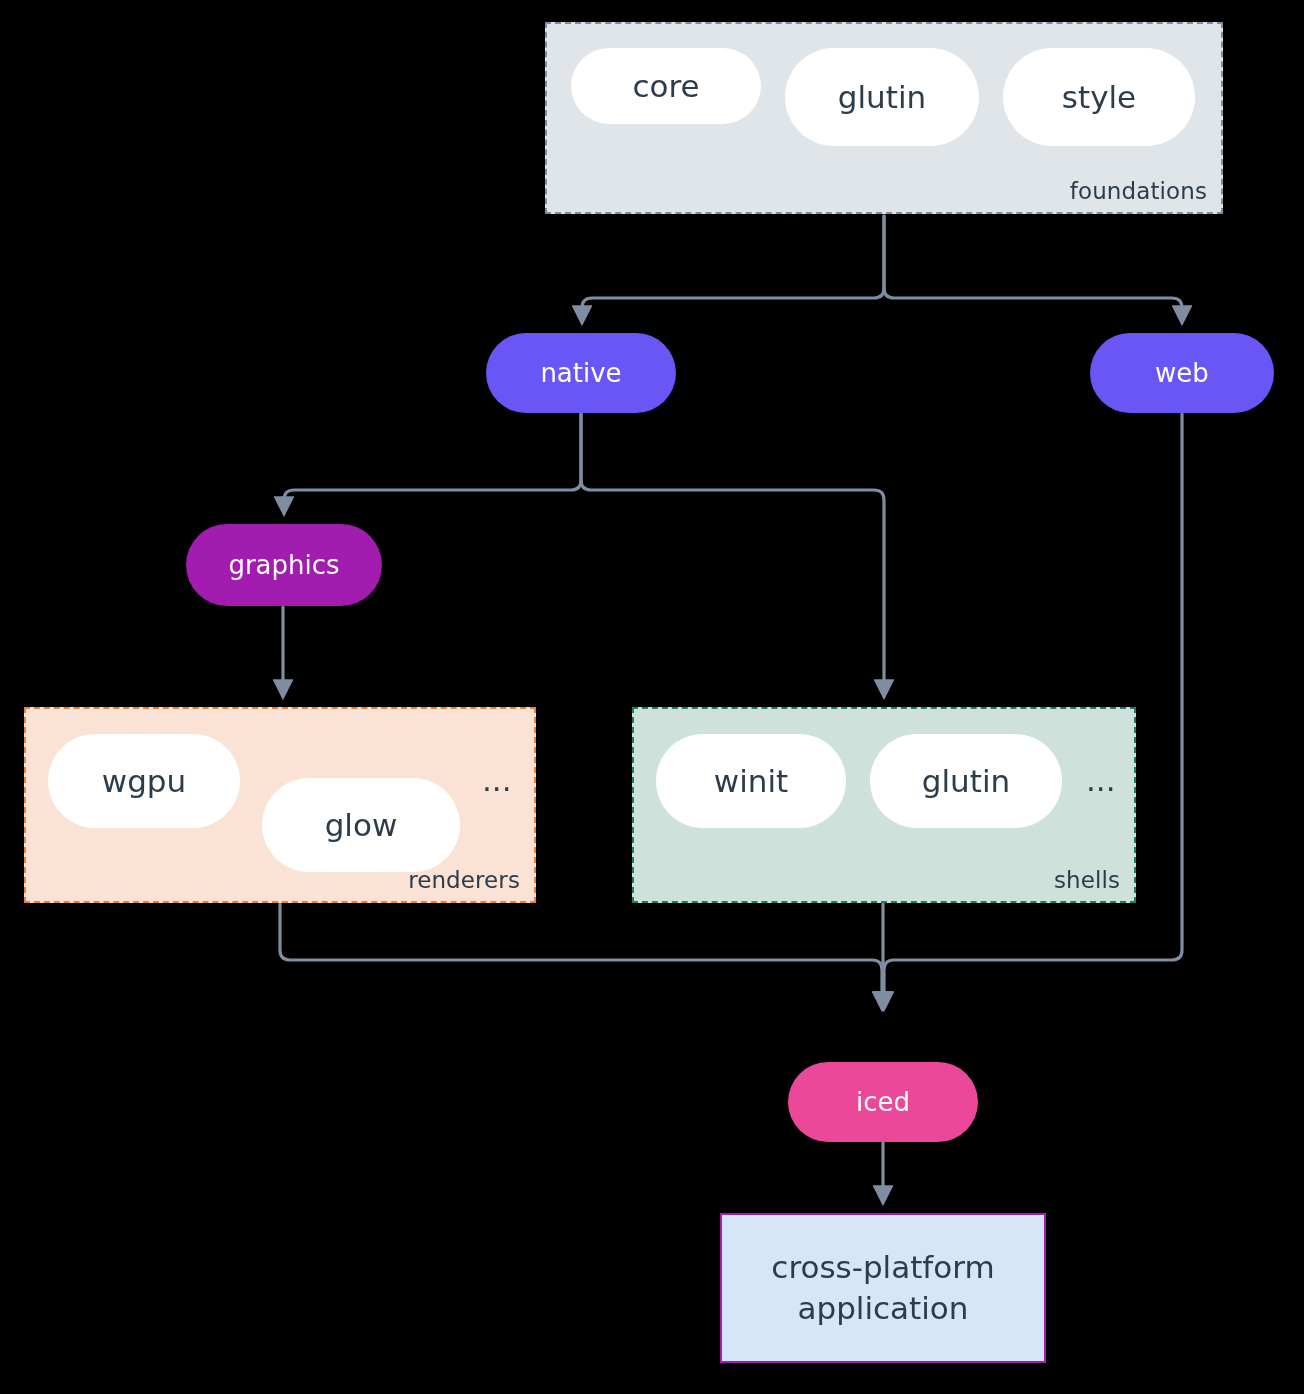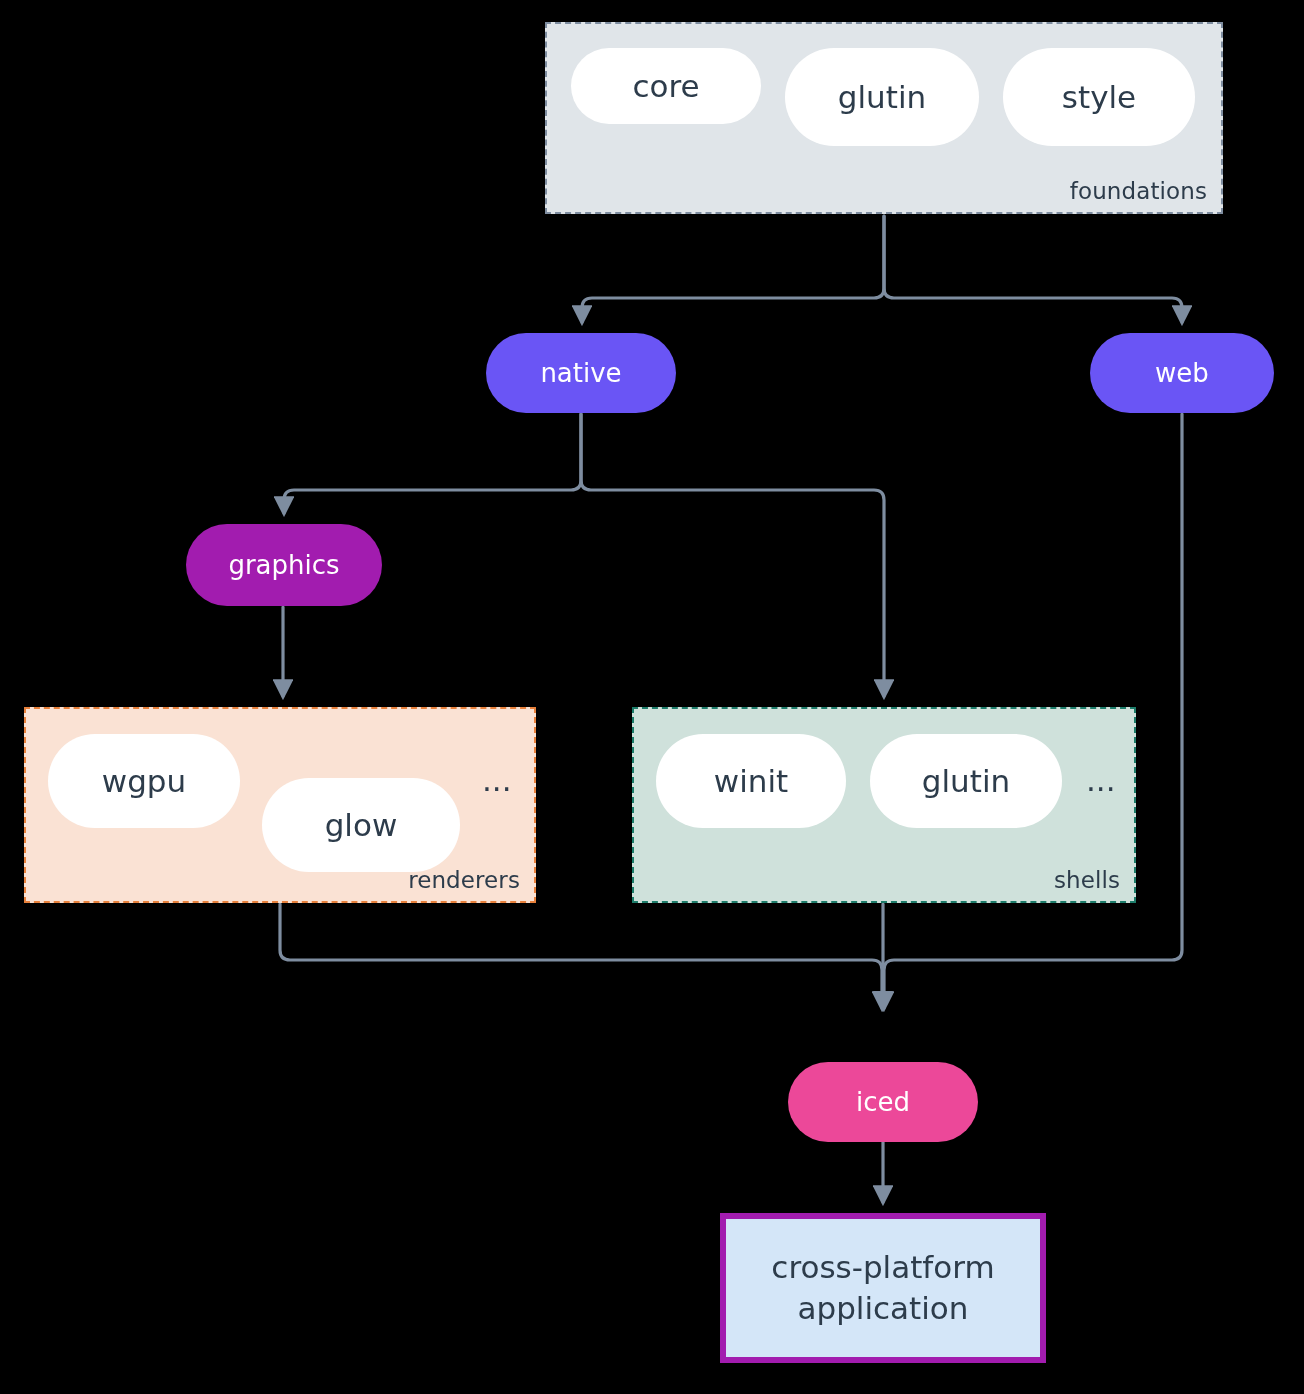--- a/index.html
+++ b/index.html
@@ -117,21 +117,21 @@
   
   #node-native   { left: 486px;  top: 333px; width: 190px; height: 80px; background: #6a55f5; }
   #node-web      { left: 1090px; top: 333px; width: 184px; height: 80px; background: #6a55f5; }
   #node-graphics { left: 186px;  top: 524px; width: 196px; height: 82px; background: #a21caf; }
   #node-iced     { left: 788px;  top: 1018px; width: 190px; height: 80px; background: #ec4899; margin-top: 44px; }
 
   
   #box-app {
     left: 720px; top: 1213px; width: 326px; height: 150px;
     background: #d4e6f8;
-    border: 6px solid #a21caf;
+    border: 2px solid #a21caf;
   }
 </style>
 </head>
 <body>
 
 <div id="canvas">
 
   <svg class="edges" viewBox="0 0 1304 1394" xmlns="http://www.w3.org/2000/svg">
     <defs>
       <marker id="arrow" viewBox="0 0 10 10" refX="8" refY="5" markerWidth="6.5" markerHeight="6.5" orient="auto-start-reverse">

